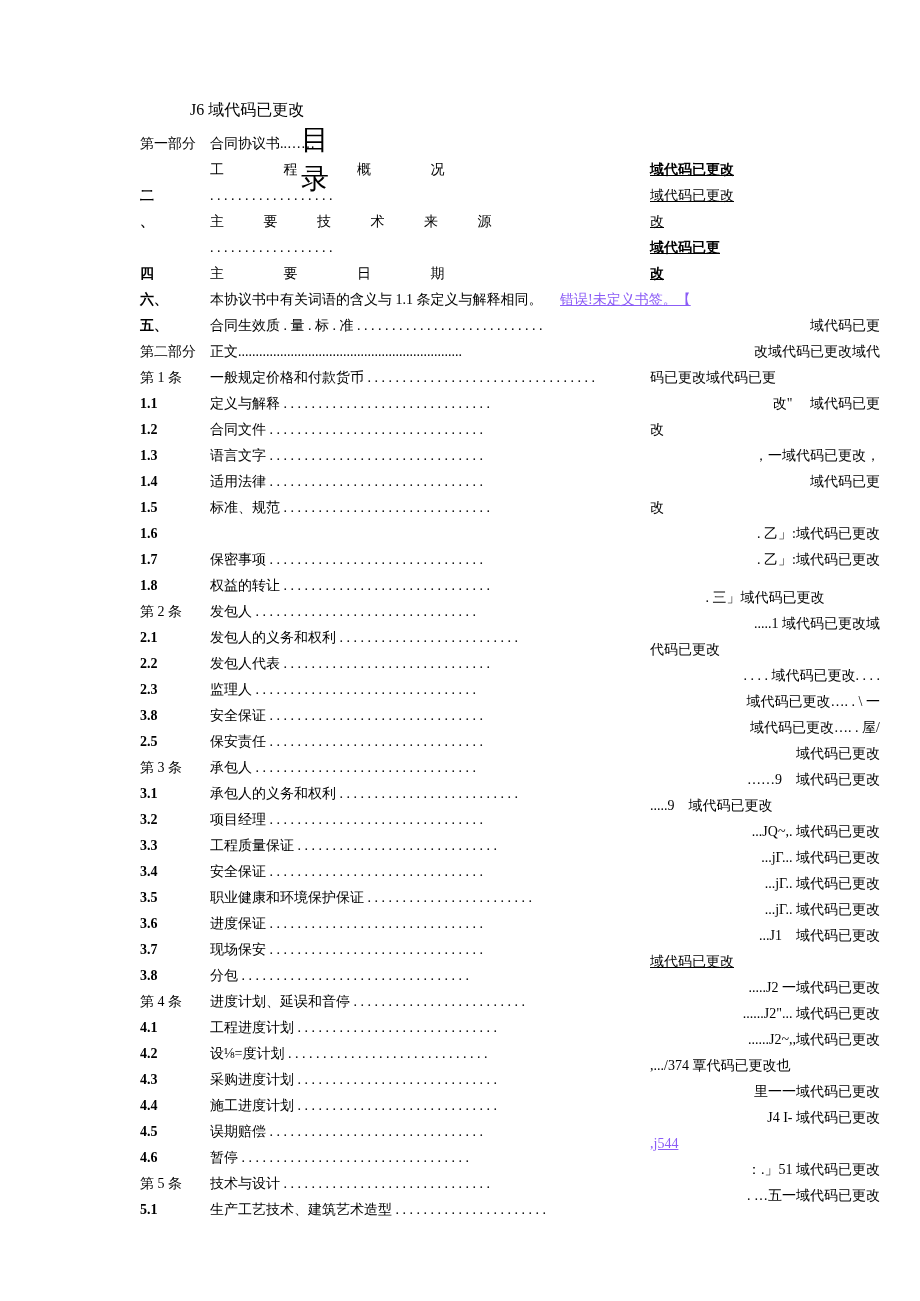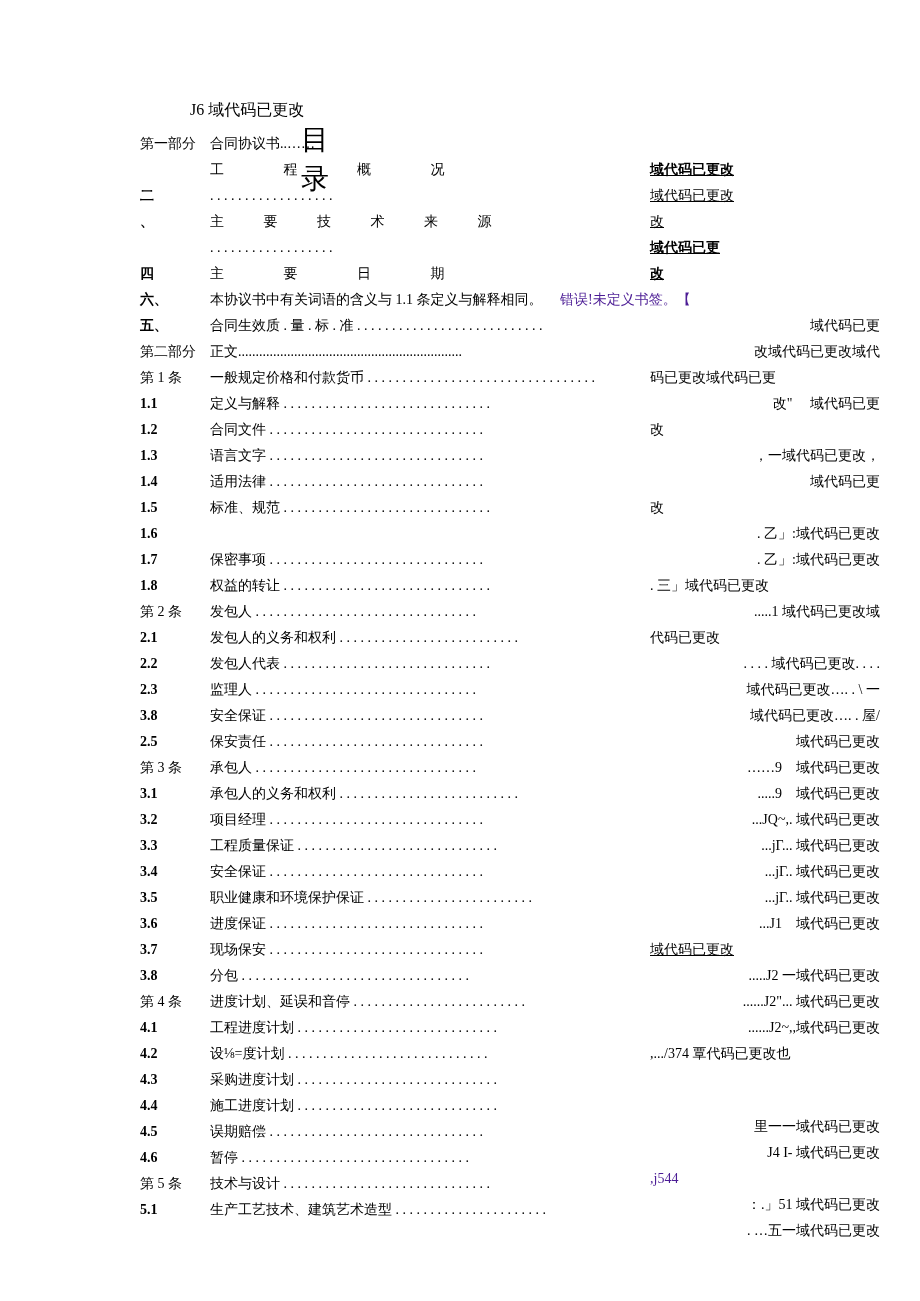--- a/index.html
+++ b/index.html
@@ -68,21 +68,22 @@
   }
   .right-item {
     line-height: 26px;
     min-height: 26px;
     text-align: left;
   }
   .underline {
     text-decoration: underline;
   }
   .link {
-    color: #4c1d95;
+    color: #8b5cf6;
+    text-decoration: underline;
   }
   .bold {
     font-weight: bold;
   }
 </style>
 </head>
 <body>
 
 <div class="page">
   <div class="header-title">J6 域代码已更改</div>
@@ -268,40 +269,40 @@
         <div class="right-item" style="text-align: right;">域代码已更</div>
         <div class="right-item" style="text-align: right;">改域代码已更改域代</div>
         <div class="right-item" style="text-align: left;">码已更改域代码已更</div>
         <div class="right-item" style="text-align: right;">改" 　域代码已更</div>
         <div class="right-item">改</div>
         <div class="right-item" style="text-align: right;">，一域代码已更改，</div>
         <div class="right-item" style="text-align: right;">域代码已更</div>
         <div class="right-item">改</div>
         <div class="right-item" style="text-align: right;">. 乙」:域代码已更改</div>
         <div class="right-item" style="text-align: right;">. 乙」:域代码已更改</div>
-        <div class="right-item" style="text-align: left;">. 三」域代码已更改</div>
+        <div class="right-item" style="text-align: center; margin-top: 12px;">. 三」域代码已更改</div>
         <div class="right-item" style="text-align: right;">.....1 域代码已更改域</div>
         <div class="right-item">代码已更改</div>
         <div class="right-item" style="text-align: right;">. . . . 域代码已更改. . . .</div>
         <div class="right-item" style="text-align: right;">域代码已更改…. . \ 一</div>
         <div class="right-item" style="text-align: right;">域代码已更改…. . 屋/</div>
         <div class="right-item" style="text-align: right;">域代码已更改</div>
         <div class="right-item" style="text-align: right;">……9　域代码已更改</div>
-        <div class="right-item" style="text-align: right;">.....9　域代码已更改</div>
+        <div class="right-item" style="">.....9　域代码已更改</div>
         <div class="right-item" style="text-align: right;">...JQ~,. 域代码已更改</div>
         <div class="right-item" style="text-align: right;">...jΓ... 域代码已更改</div>
         <div class="right-item" style="text-align: right;">...jΓ.. 域代码已更改</div>
         <div class="right-item" style="text-align: right;">...jΓ.. 域代码已更改</div>
         <div class="right-item" style="text-align: right;">...J1　域代码已更改</div>
         <div class="right-item underline">域代码已更改</div>
         <div class="right-item" style="text-align: right;">.....J2 一域代码已更改</div>
         <div class="right-item" style="text-align: right;">......J2"... 域代码已更改</div>
         <div class="right-item" style="text-align: right;">......J2~,,域代码已更改</div>
         <div class="right-item">,.../374 覃代码已更改也</div>
-        <div class="right-item" style="text-align: right; margin-top: 47px;">里一一域代码已更改</div>
+        <div class="right-item" style="text-align: right;">里一一域代码已更改</div>
         <div class="right-item" style="text-align: right;">J4 I- 域代码已更改</div>
         <div class="right-item link">,j544</div>
         <div class="right-item" style="text-align: right;">：.」51 域代码已更改</div>
         <div class="right-item" style="text-align: right;">. …五一域代码已更改</div>
         <div class="right-item"></div>
       </div>
   </div>
 </div>
 
 </body></html>

